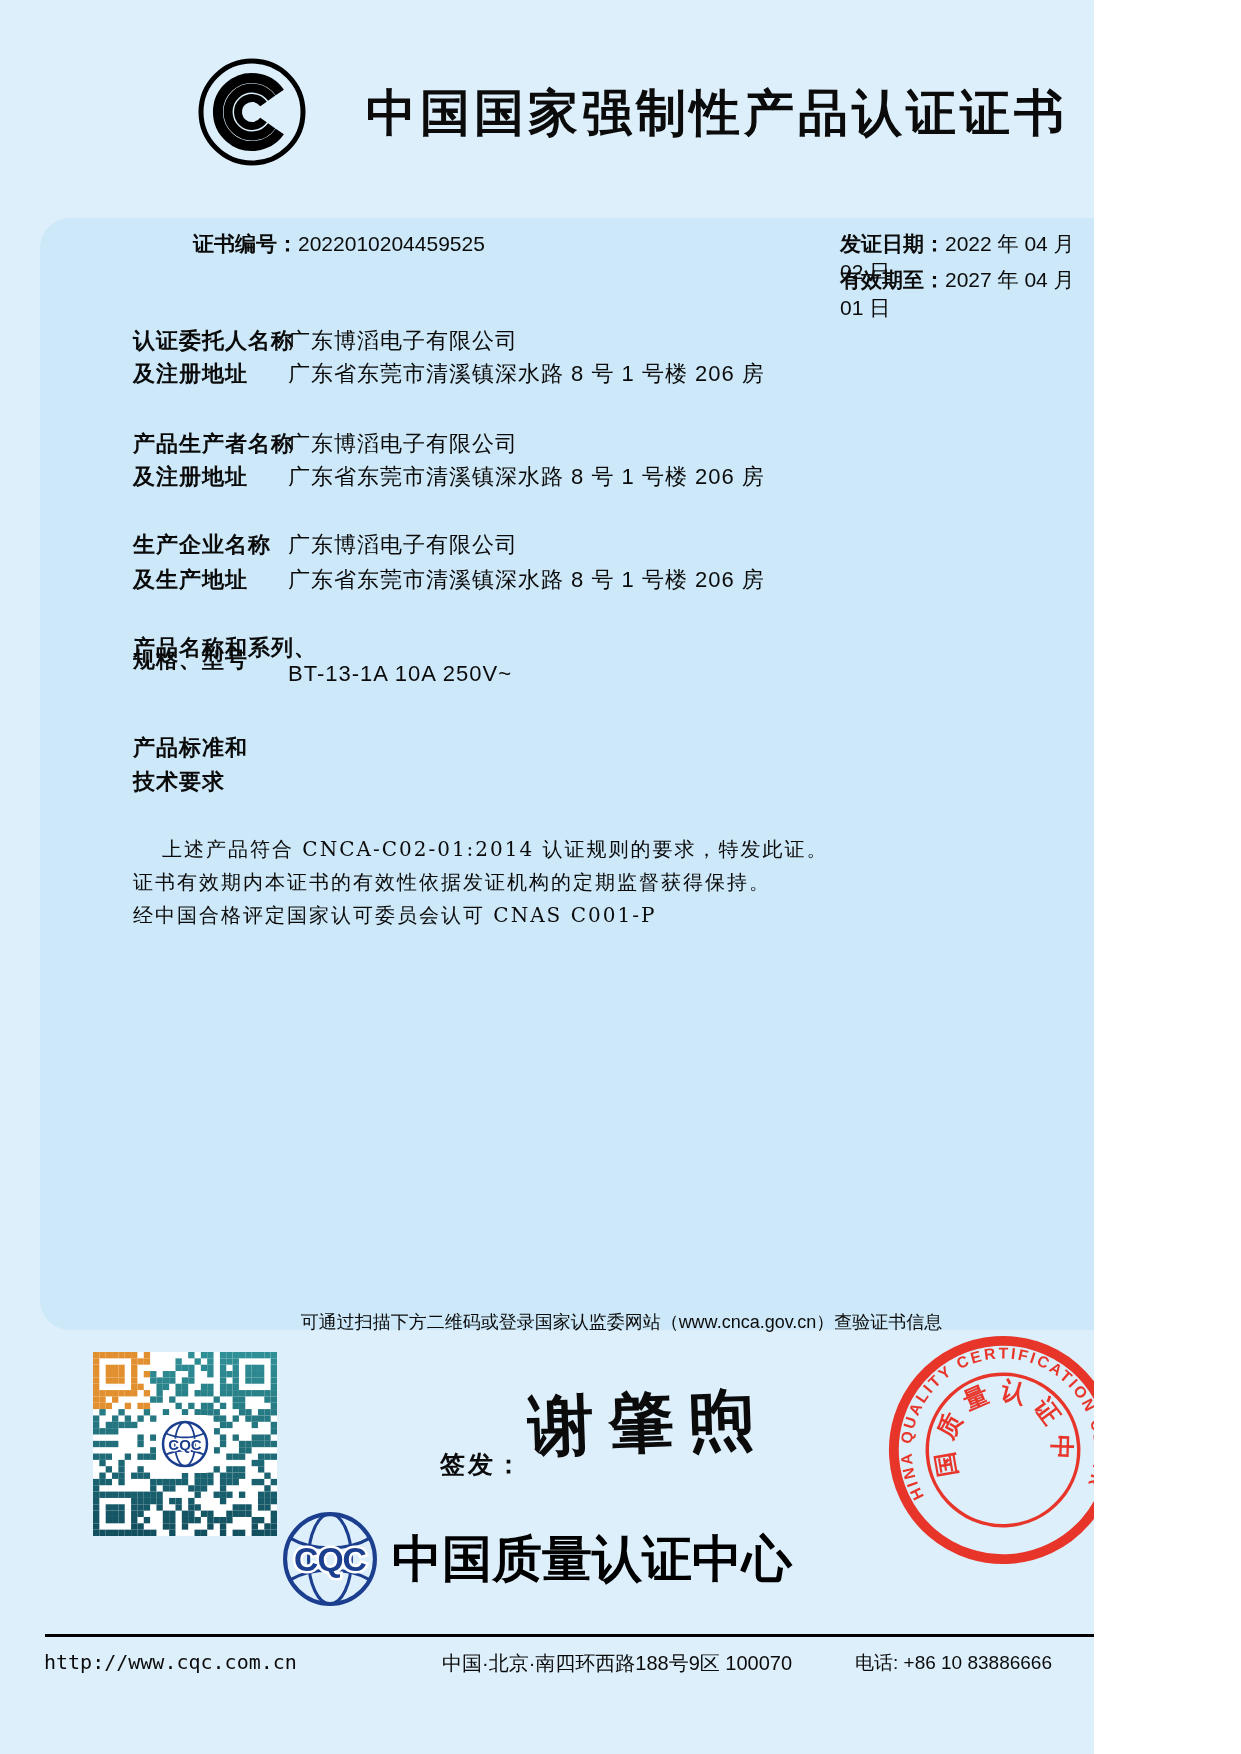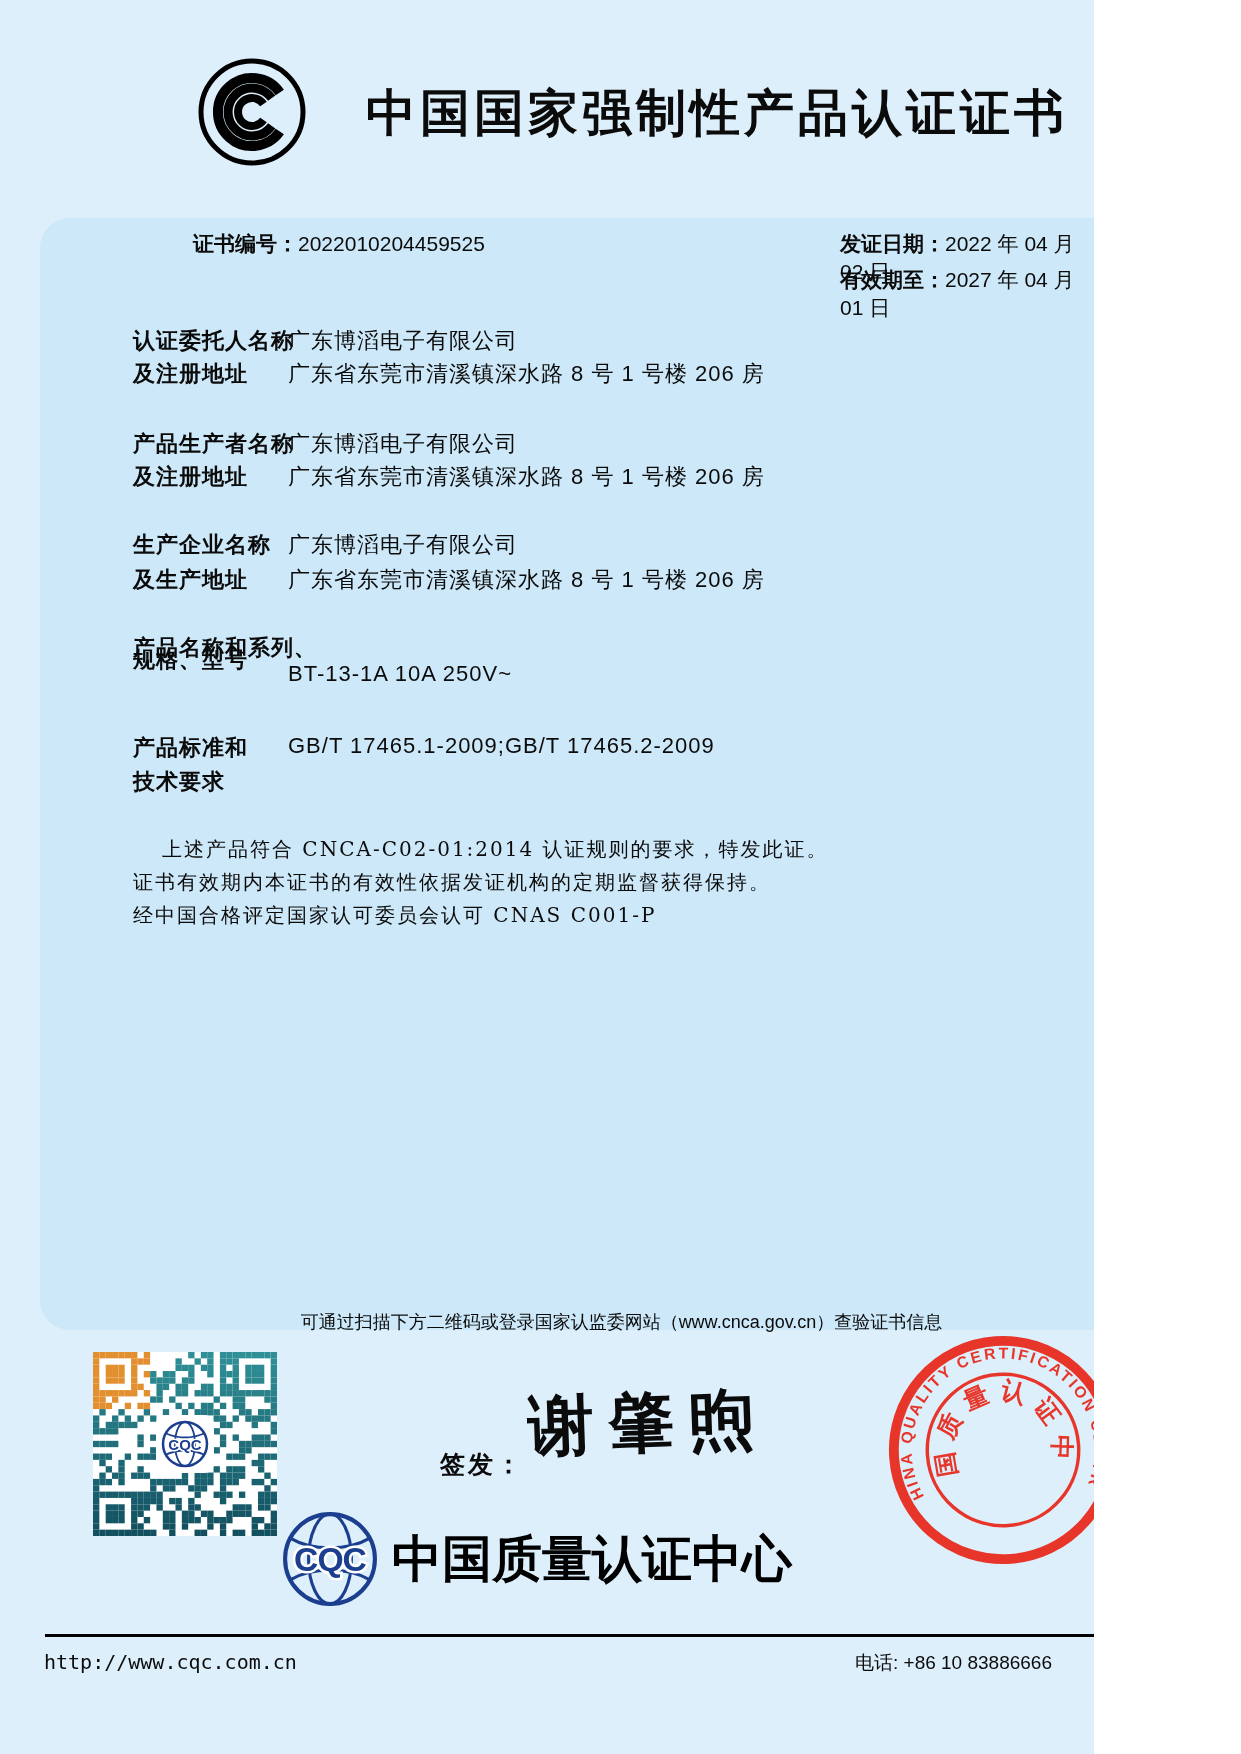--- a/index.html
+++ b/index.html
@@ -64,21 +64,20 @@
   <div class="abs flabel" style="top:733px;">产品标准和</div>
   <div class="abs flabel" style="top:767px;">技术要求</div>
 
   <div class="abs fvalue" style="top:326px;">广东博滔电子有限公司</div>
   <div class="abs fvalue" style="top:359px;">广东省东莞市清溪镇深水路 8 号 1 号楼 206 房</div>
   <div class="abs fvalue" style="top:429px;">广东博滔电子有限公司</div>
   <div class="abs fvalue" style="top:462px;">广东省东莞市清溪镇深水路 8 号 1 号楼 206 房</div>
   <div class="abs fvalue" style="top:530px;">广东博滔电子有限公司</div>
   <div class="abs fvalue" style="top:565px;">广东省东莞市清溪镇深水路 8 号 1 号楼 206 房</div>
   <div class="abs fvalue" style="top:661px;">BT-13-1A 10A 250V~</div>
-  <div class="abs fvalue" style="top:733px;">GB/T 17465.1-2009;GB/T 17465.2-2009</div>
 
   <div class="abs stmt kai" style="top:836px;margin-left:29px;">上述产品符合 CNCA-C02-01:2014 认证规则的要求，特发此证。</div>
   <div class="abs stmt kai" style="top:869px;">证书有效期内本证书的有效性依据发证机构的定期监督获得保持。</div>
   <div class="abs stmt kai" style="top:902px;">经中国合格评定国家认可委员会认可 CNAS C001-P</div>
 
   <div class="abs qr-note">可通过扫描下方二维码或登录国家认监委网站（www.cnca.gov.cn）查验证书信息</div>
 
   <svg class="abs" style="left:93px;top:1352px;" width="184" height="184" viewBox="0 0 184 184">
     <rect x="0" y="0" width="184" height="184" rx="6" fill="#ffffff"></rect>
     <g id="qr-modules">
@@ -506,15 +505,16 @@
         <textPath href="#stamp-outer-arc" startOffset="50%" text-anchor="middle">CHINA QUALITY CERTIFICATION CENTRE</textPath>
       </text>
       <text font-size="25" font-weight="bold" fill="#e8352a" letter-spacing="9">
         <textPath href="#stamp-inner-arc" startOffset="50%" text-anchor="middle">中国质量认证中心</textPath>
       </text>
     </g>
   </svg>
 
   <div class="abs footer-rule"></div>
   <div class="abs footer-web">http://www.cqc.com.cn</div>
+  <div class="abs footer-addr">中国·北京·南四环西路188号9区  100070</div>
   <div class="abs footer-phone">电话: +86 10 83886666</div>
 
 </div>
 
 </body></html>

